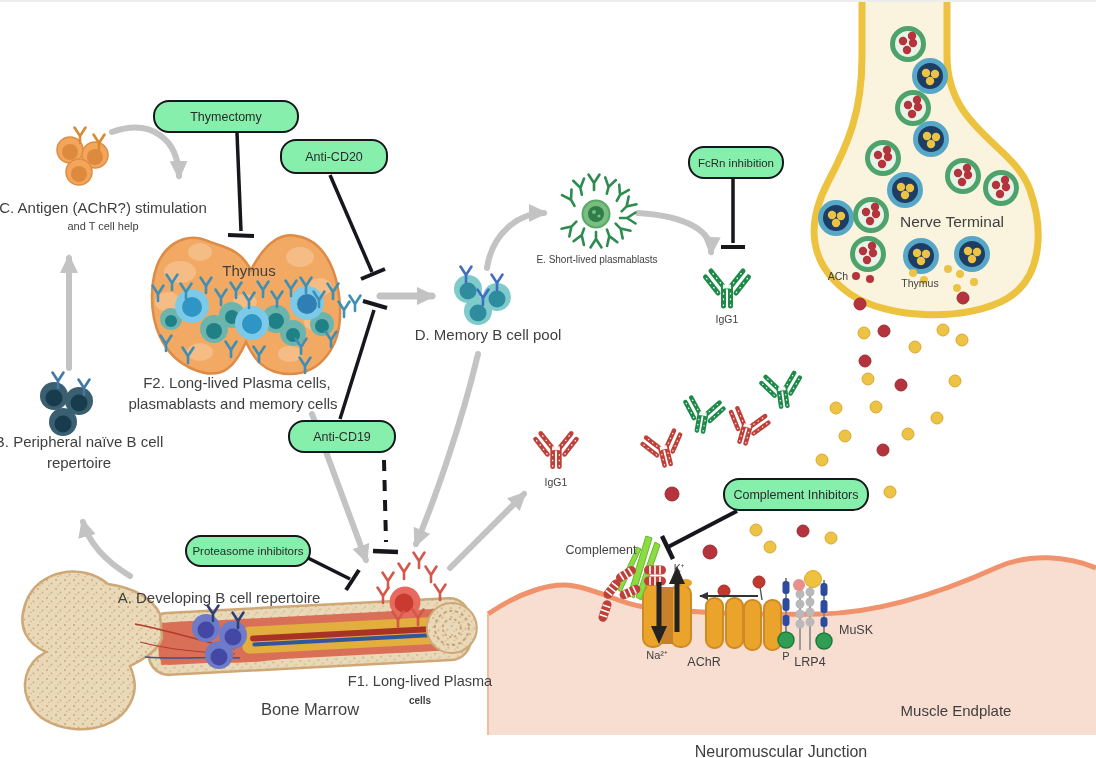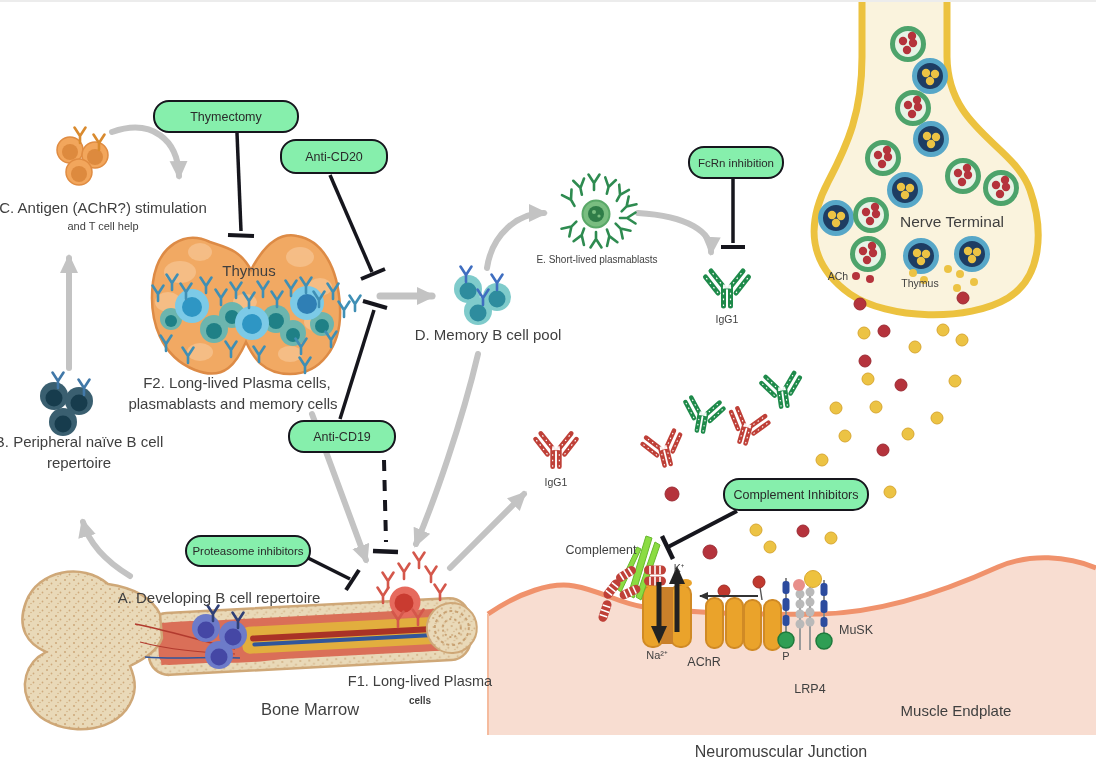--- a/index.html
+++ b/index.html
@@ -436,17 +436,17 @@
 <div class="lbl" style="left:727px;top:317px;font-size:10.5px;">IgG1</div>
 <div class="lbl" style="left:556px;top:480px;font-size:10.5px;">IgG1</div>
 <div class="lbl" style="left:952px;top:220px;font-size:15.5px;">Nerve Terminal</div>
 <div class="lbl" style="left:838px;top:274px;font-size:10.5px;">ACh</div>
 <div class="lbl" style="left:920px;top:281px;font-size:10.5px;">Thymus</div>
 <div class="lbl" style="left:601px;top:548px;font-size:12.5px;">Complement</div>
 <div class="lbl" style="left:679px;top:566px;font-size:10.5px;">K⁺</div>
 <div class="lbl" style="left:657px;top:652px;font-size:11px;">Na²⁺</div>
 <div class="lbl" style="left:704px;top:660px;font-size:12.5px;">AChR</div>
 <div class="lbl" style="left:786px;top:654px;font-size:11px;">P</div>
-<div class="lbl" style="left:810px;top:660px;font-size:12.5px;margin-top:27px;">LRP4</div>
+<div class="lbl" style="left:810px;top:660px;font-size:12.5px;">LRP4</div>
 <div class="lbl" style="left:856px;top:628px;font-size:12.5px;">MuSK</div>
 <div class="lbl" style="left:956px;top:708px;font-size:15px;">Muscle Endplate</div>
 <div class="lbl" style="left:781px;top:750px;font-size:16px;">Neuromuscular Junction</div>
 </div>
 
 </body></html>

